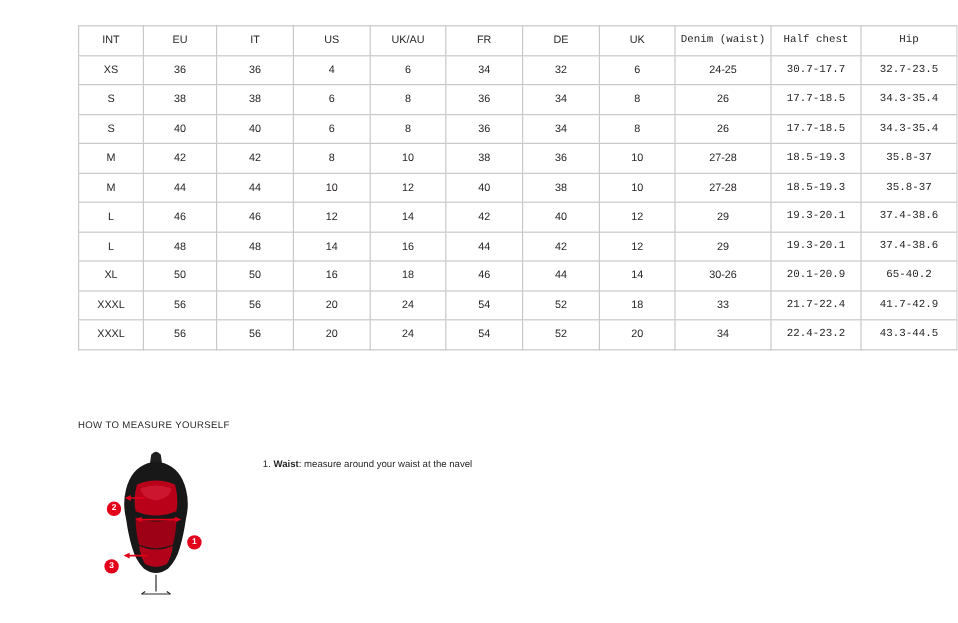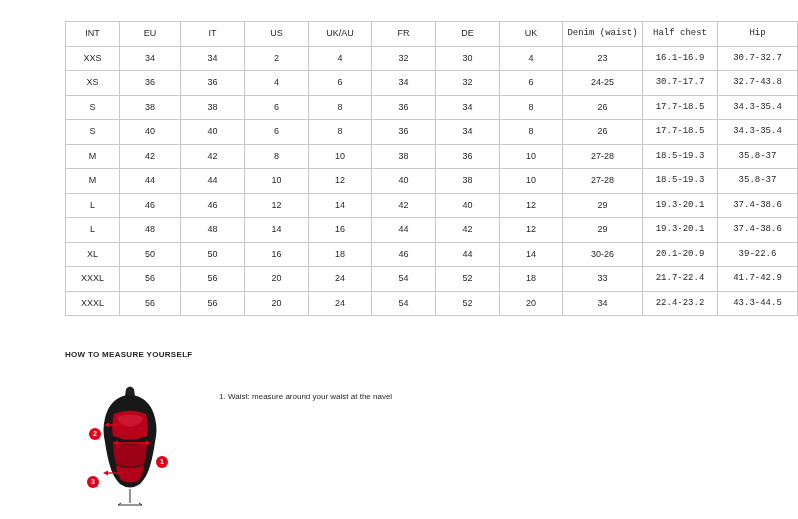--- a/index.html
+++ b/index.html
@@ -67,24 +67,24 @@
   }
   
   .howto {
     position: absolute;
     left: 65px;
     top: 350px;
     width: 700px;
   }
   .howto-title {
     font-size: 8px;
-    font-weight: bold;
+    font-weight: normal;
     letter-spacing: 0.3px;
     color: #231f20;
-    margin-bottom: 22px;
+    margin-bottom: 12px;
   }
   .howto-body {
     position: relative;
     display: flex;
     align-items: flex-start;
   }
   .figure {
     position: relative;
     width: 130px;
     height: 130px;
@@ -94,21 +94,21 @@
   .measure-list {
     margin-left: 24px;
     padding-top: 10px;
   }
   .measure-item {
     font-size: 8px;
     color: #231f20;
     margin-bottom: 14px;
     line-height: 11px;
   }
-  .measure-item b { font-weight: normal; }
+  .measure-item b { font-weight: bold; }
   .num-badge {
     position: absolute;
     width: 12px;
     height: 12px;
     border-radius: 50%;
     background: #e2001a;
     color: #ffffff;
     font-size: 7px;
     line-height: 12px;
     text-align: center;
@@ -148,44 +148,31 @@
           <th>FR</th>
           <th>DE</th>
           <th>UK</th>
           <th class="left-pad">Denim (waist)</th>
           <th class="left-pad">Half chest</th>
           <th class="left-pad">Hip</th>
         </tr>
       </thead>
       <tbody>
         <tr>
-          <td>XXS</td>
-          <td>34</td>
-          <td>34</td>
-          <td>2</td>
-          <td>4</td>
-          <td>32</td>
-          <td>30</td>
-          <td>4</td>
-          <td>23</td>
-          <td class="left-pad">16.1-16.9</td>
-          <td class="left-pad">30.7-32.7</td>
-        </tr>
-        <tr>
           <td>XS</td>
           <td>36</td>
           <td>36</td>
           <td>4</td>
           <td>6</td>
           <td>34</td>
           <td>32</td>
           <td>6</td>
           <td>24-25</td>
           <td class="left-pad">30.7-17.7</td>
-          <td class="left-pad">32.7-43.8</td>
+          <td class="left-pad">32.7-23.5</td>
         </tr>
         <tr>
           <td>S</td>
           <td>38</td>
           <td>38</td>
           <td>6</td>
           <td>8</td>
           <td>36</td>
           <td>34</td>
           <td>8</td>
@@ -262,21 +249,21 @@
           <td>XL</td>
           <td>50</td>
           <td>50</td>
           <td>16</td>
           <td>18</td>
           <td>46</td>
           <td>44</td>
           <td>14</td>
           <td>30-26</td>
           <td class="left-pad">20.1-20.9</td>
-          <td class="left-pad">39-22.6</td>
+          <td class="left-pad">65-40.2</td>
         </tr>
         <tr>
           <td>XXXL</td>
           <td>56</td>
           <td>56</td>
           <td>20</td>
           <td>24</td>
           <td>54</td>
           <td>52</td>
           <td>18</td>

